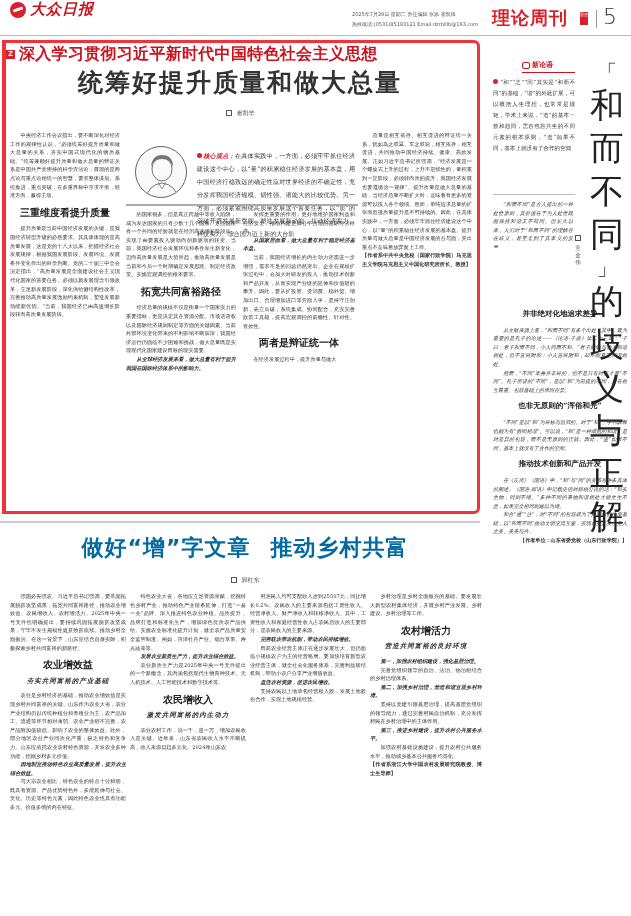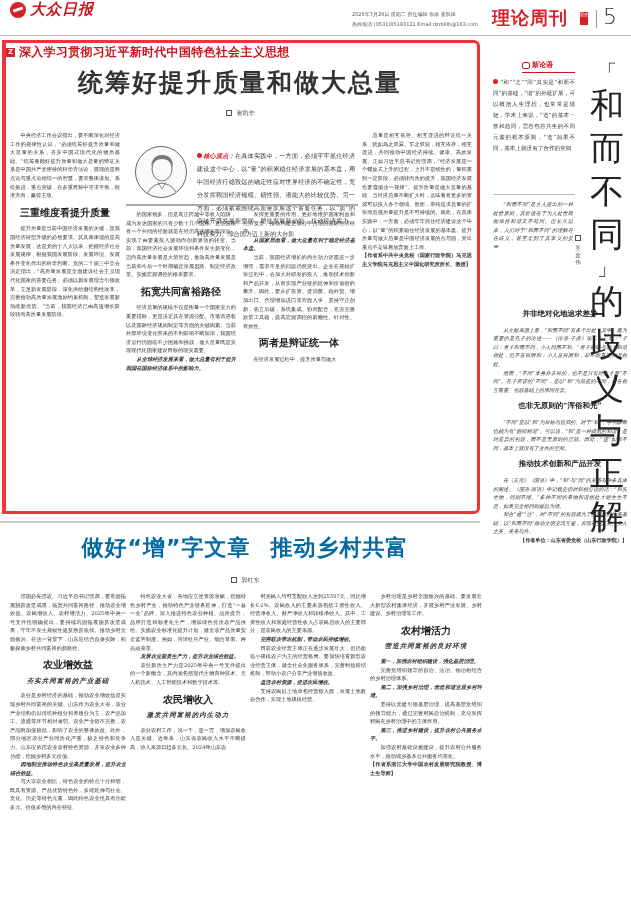--- a/index.html
+++ b/index.html
@@ -13,21 +13,21 @@
   .logo-text { font-family: "DejaVu Serif", serif; font-style: italic; font-weight: bold; color: #c8141e; font-size: 15px; letter-spacing: 1px; }
   .meta { position: absolute; left: 352px; top: 9px; font-family: "DejaVu Sans", sans-serif; font-size: 5px; color: #555; line-height: 10px; }
   .meta div { white-space: nowrap; }
   .section-name { position: absolute; left: 492px; top: 6px; font-family: Liberation Mono, monospace; font-size: 18px; font-weight: bold; color: #d8202a; letter-spacing: 1px; }
   .section-badge { position: absolute; left: 580px; top: 12px; width: 8px; height: 13px; background: #d8202a; color: #fff; font-size: 4px; line-height: 6px; text-align: center; font-family: "DejaVu Sans", sans-serif; }
   .page-sep { position: absolute; left: 596px; top: 10px; width: 1px; height: 18px; background: #999; }
   .page-no { position: absolute; left: 603px; top: 4px; font-family: "DejaVu Sans", sans-serif; font-size: 22px; font-weight: 300; color: #333; }
   .red-frame { position: absolute; left: 2px; top: 40px; width: 478px; height: 474px; border: 3px solid #ee3438; border-radius: 0 6px 6px 0; border-left-width: 4px; }
   .kicker { position: absolute; left: 6px; top: 44px; display: flex; align-items: center; gap: 4px; }
   .kicker-icon { width: 9px; height: 9px; background: #d8202a; color: #fff; font-size: 7px; line-height: 9px; text-align: center; font-family: "DejaVu Sans", sans-serif; font-weight: bold; }
-  .kicker-text { font-family: Liberation Serif, serif; font-weight: bold; color: #c8141e; font-size: 12px; letter-spacing: 0.3px; }
+  .kicker-text { font-family: Liberation Serif, serif; font-weight: bold; color: #c8141e; font-size: 16px; letter-spacing: 0.3px; }
 
   .headline1 { position: absolute; left: 0; top: 66px; width: 480px; text-align: center; font-family: "DejaVu Sans", sans-serif; font-weight: bold; font-size: 25px; color: #333; letter-spacing: 2px; }
   .byline1 { position: absolute; left: 0; top: 109px; width: 480px; text-align: center; font-family: "DejaVu Sans", sans-serif; font-size: 6px; color: #444; }
   .box-sq { display: inline-block; width: 6px; height: 6px; border: 1px solid #555; vertical-align: -1px; margin-right: 5px; }
 
   .col { position: absolute; font-size: 5.2px; line-height: 8.6px; color: #333; text-align: justify; overflow: hidden; }
   .col p { text-indent: 2em; }
   .subhead { font-family: "DejaVu Sans", sans-serif; font-weight: bold; font-size: 10px; text-align: center; color: #222; margin: 9px 0 7px; text-indent: 0 !important; }
   .subhead-it { font-family: "DejaVu Serif", serif; font-style: italic; font-weight: bold; font-size: 6.5px; text-align: center; color: #333; margin: 0 0 6px; text-indent: 0 !important; letter-spacing: 1px; }
   .lead-bold { font-weight: bold; font-style: italic; }

